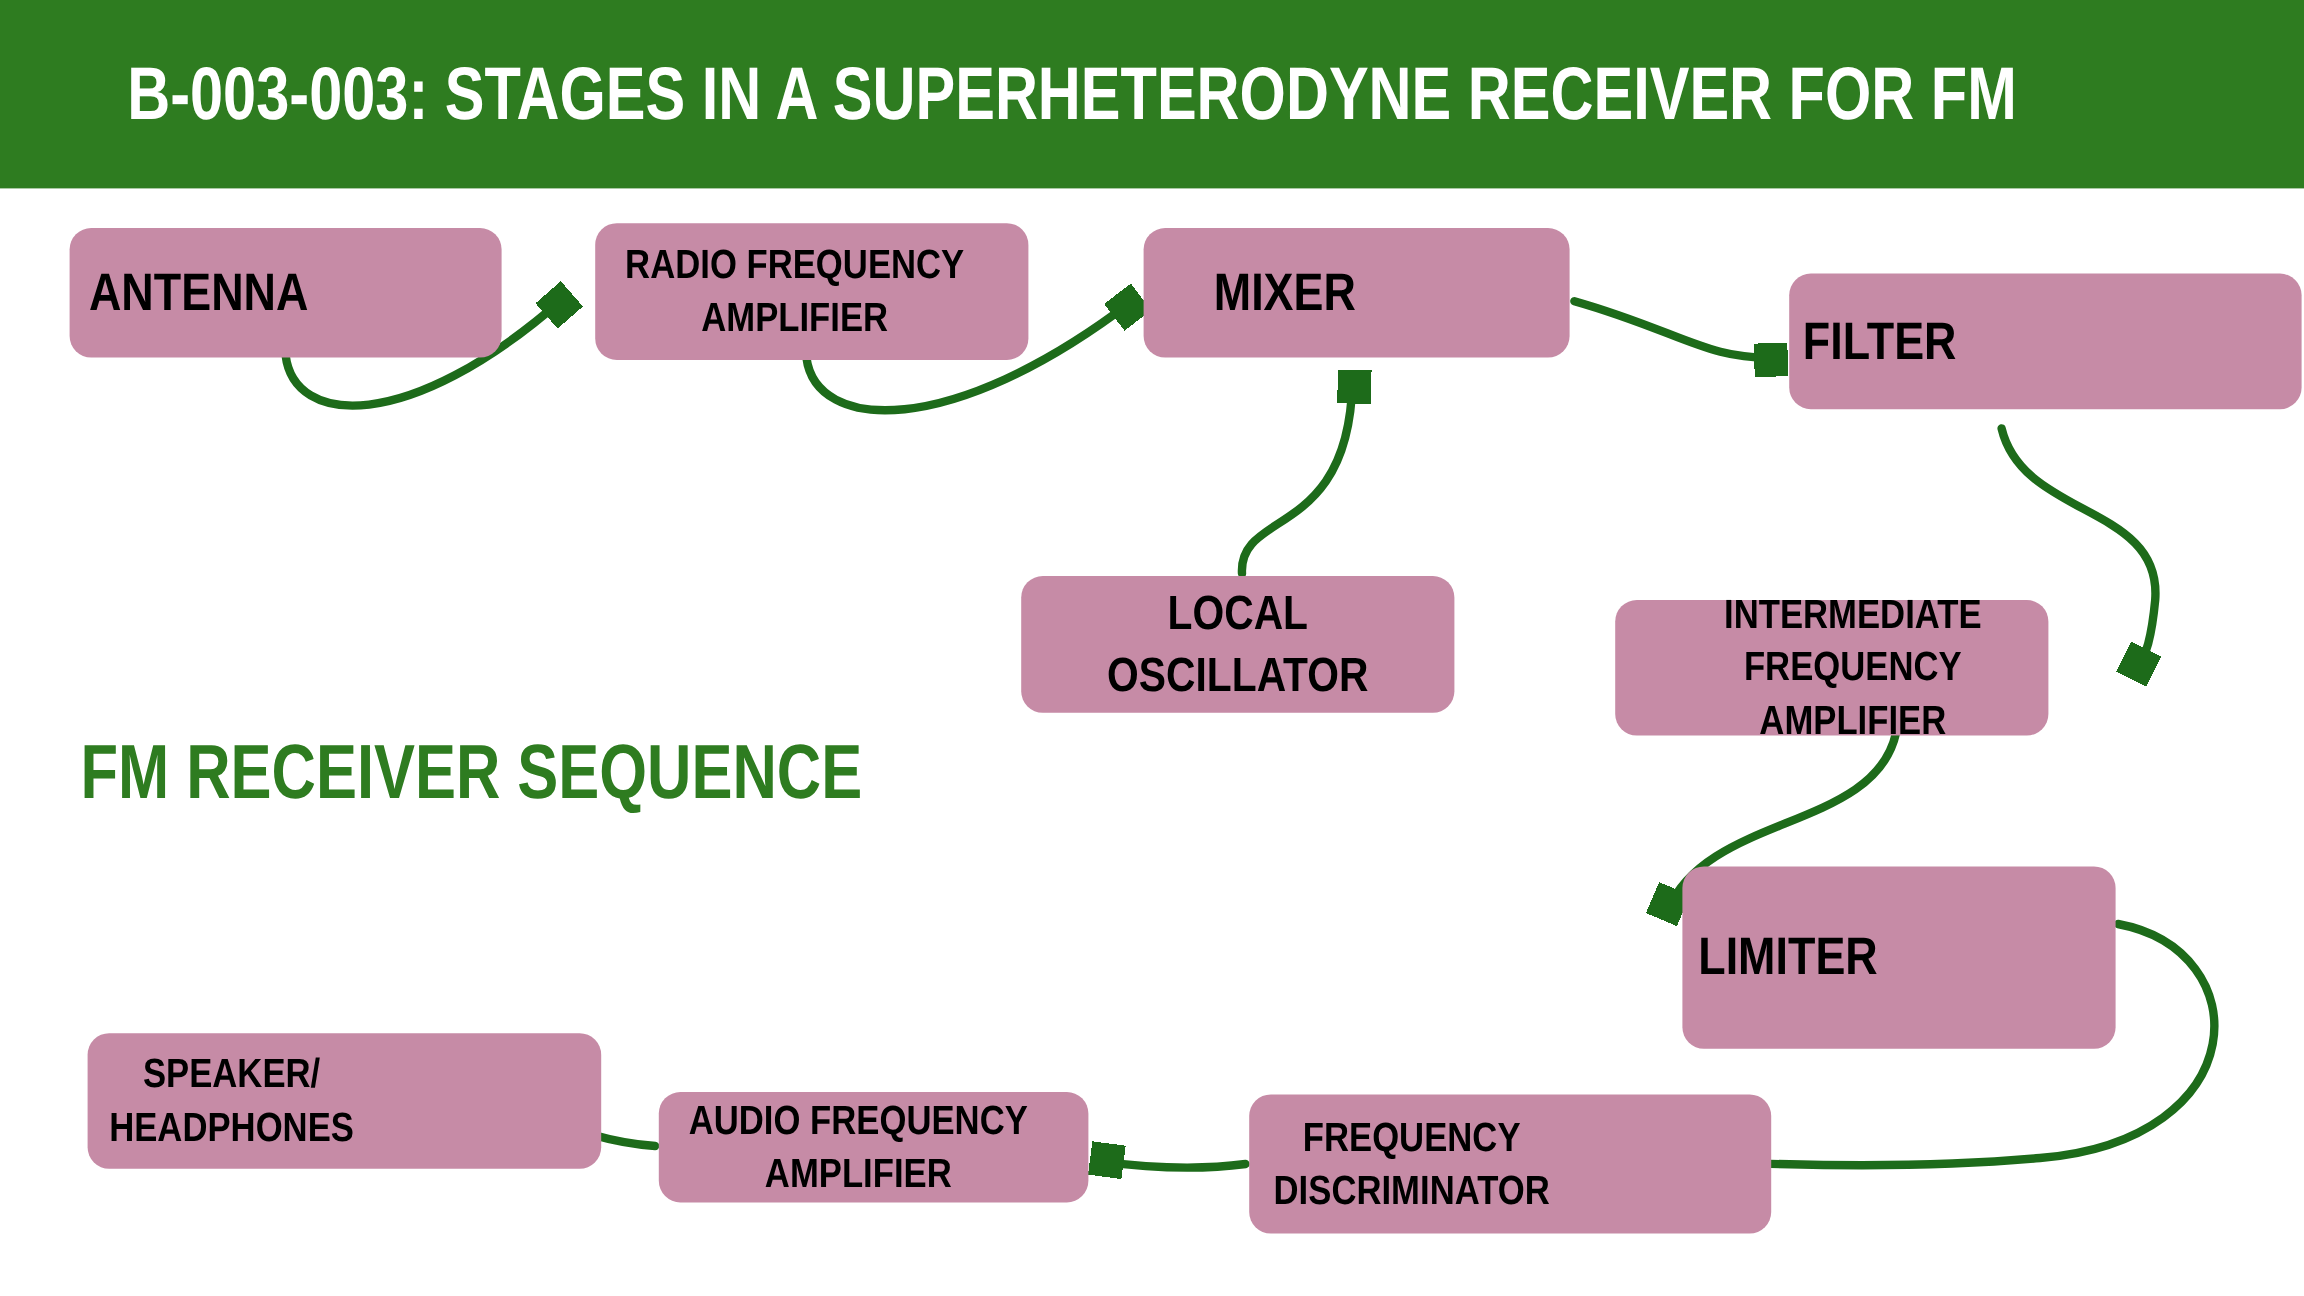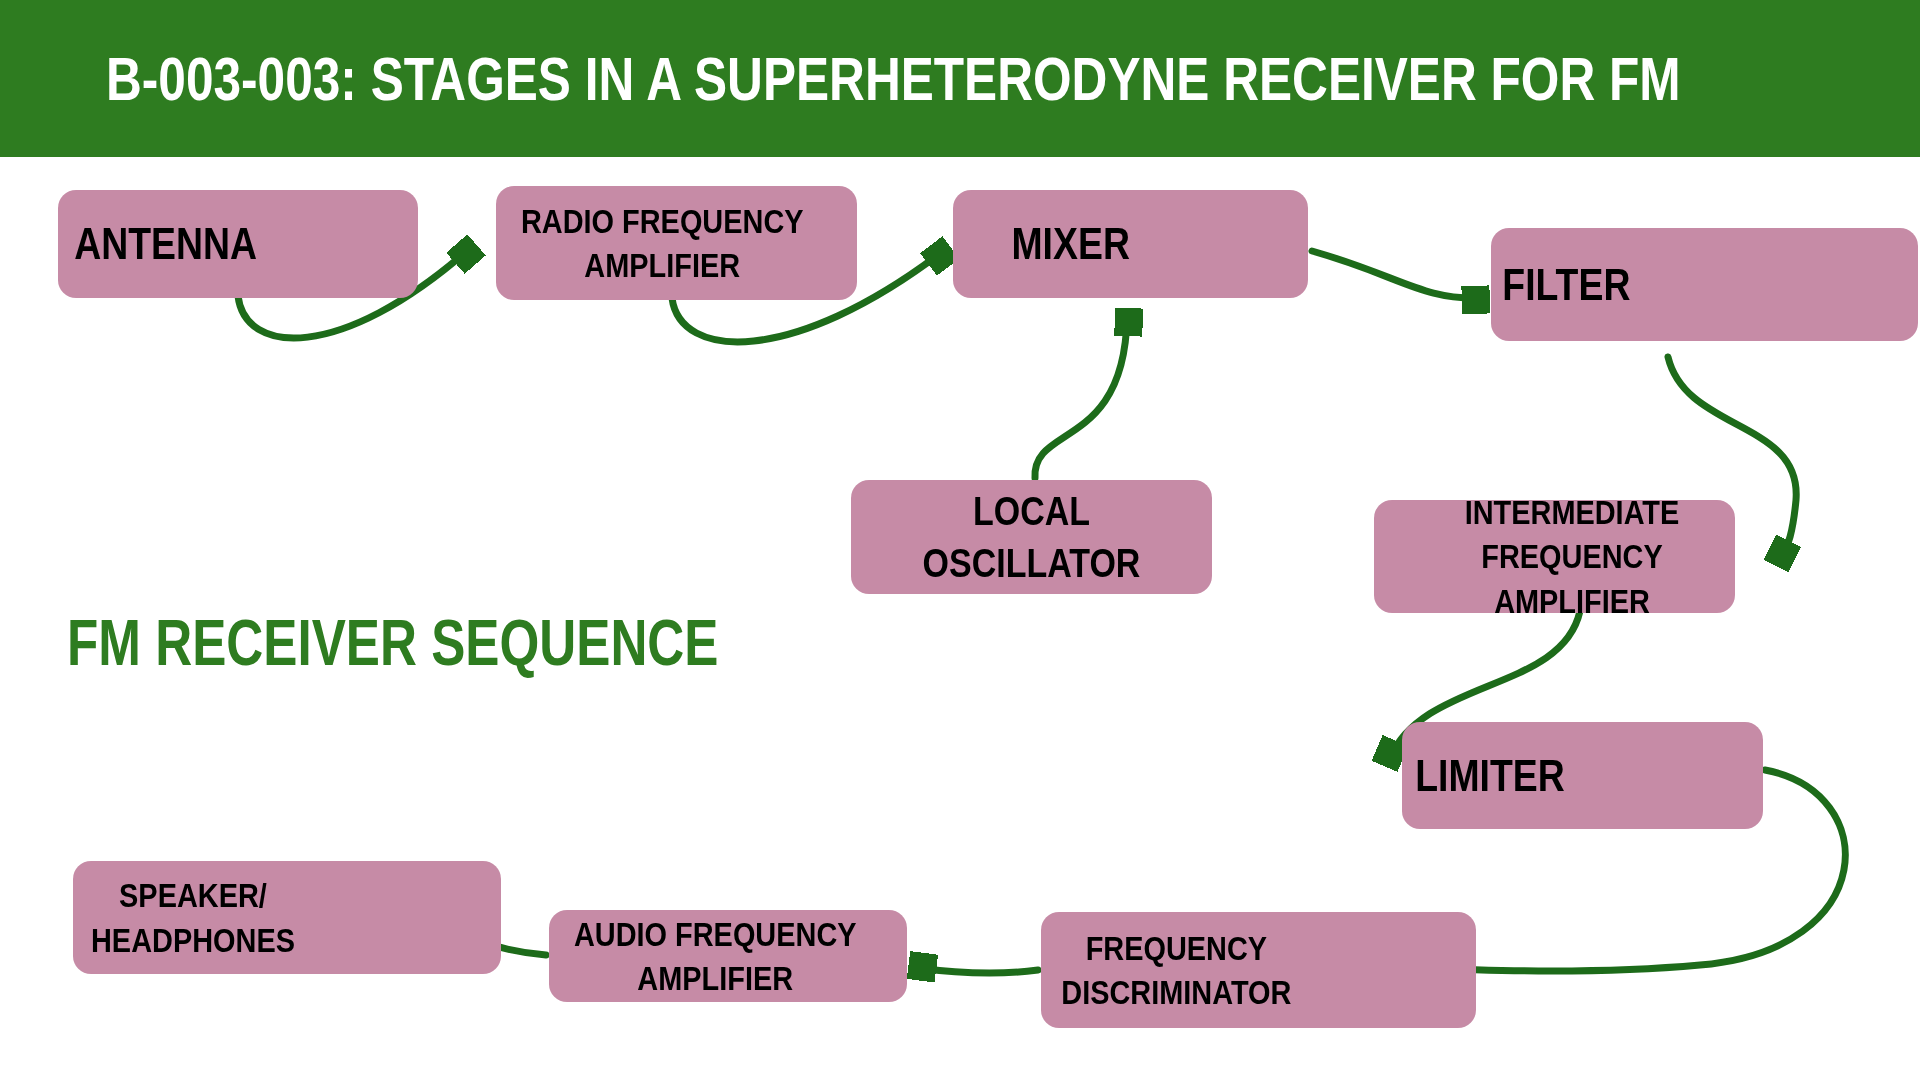--- a/index.html
+++ b/index.html
@@ -106,26 +106,26 @@
   </div>
 
   <div class="node one-line" style="left:1491px; top:228px; width:427px; height:113px;">
     <span class="label">FILTER</span>
   </div>
 
   <div class="node one-line" style="left:851px; top:480px; width:361px; height:114px;">
     <span class="label" style="font-size:40px;">LOCAL OSCILLATOR</span>
   </div>
 
-  <div class="node two-line" style="left:1374px; top:500px; width:361px; height:113px;padding-left:35px;">
+  <div class="node two-line" style="left:1346px; top:500px; width:361px; height:113px;padding-left:35px;">
     <span class="label">INTERMEDIATE
 FREQUENCY AMPLIFIER</span>
   </div>
 
-  <div class="node one-line" style="left:1402px; top:722px; width:361px; height:107px;">
+  <div class="node one-line" style="left:1402px; top:722px; width:361px; height:152px;">
     <span class="label">LIMITER</span>
   </div>
 
   <div class="node two-line" style="left:1041px; top:912px; width:435px; height:116px;">
     <span class="label">FREQUENCY
 DISCRIMINATOR</span>
   </div>
 
   <div class="node two-line" style="left:549px; top:910px; width:358px; height:92px;">
     <span class="label">AUDIO FREQUENCY

